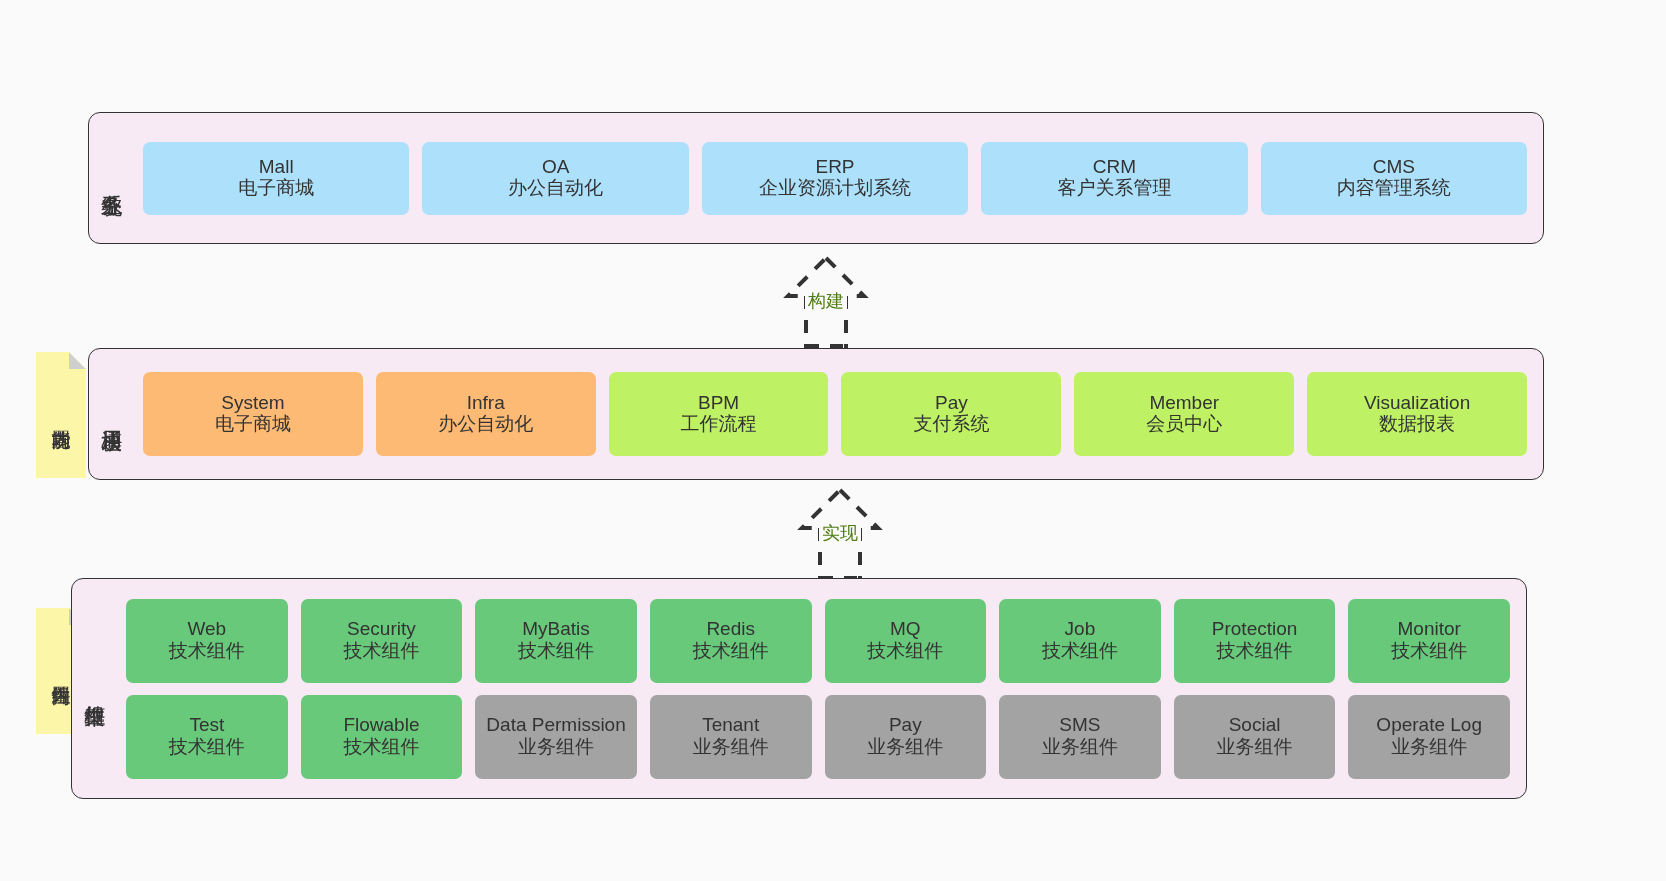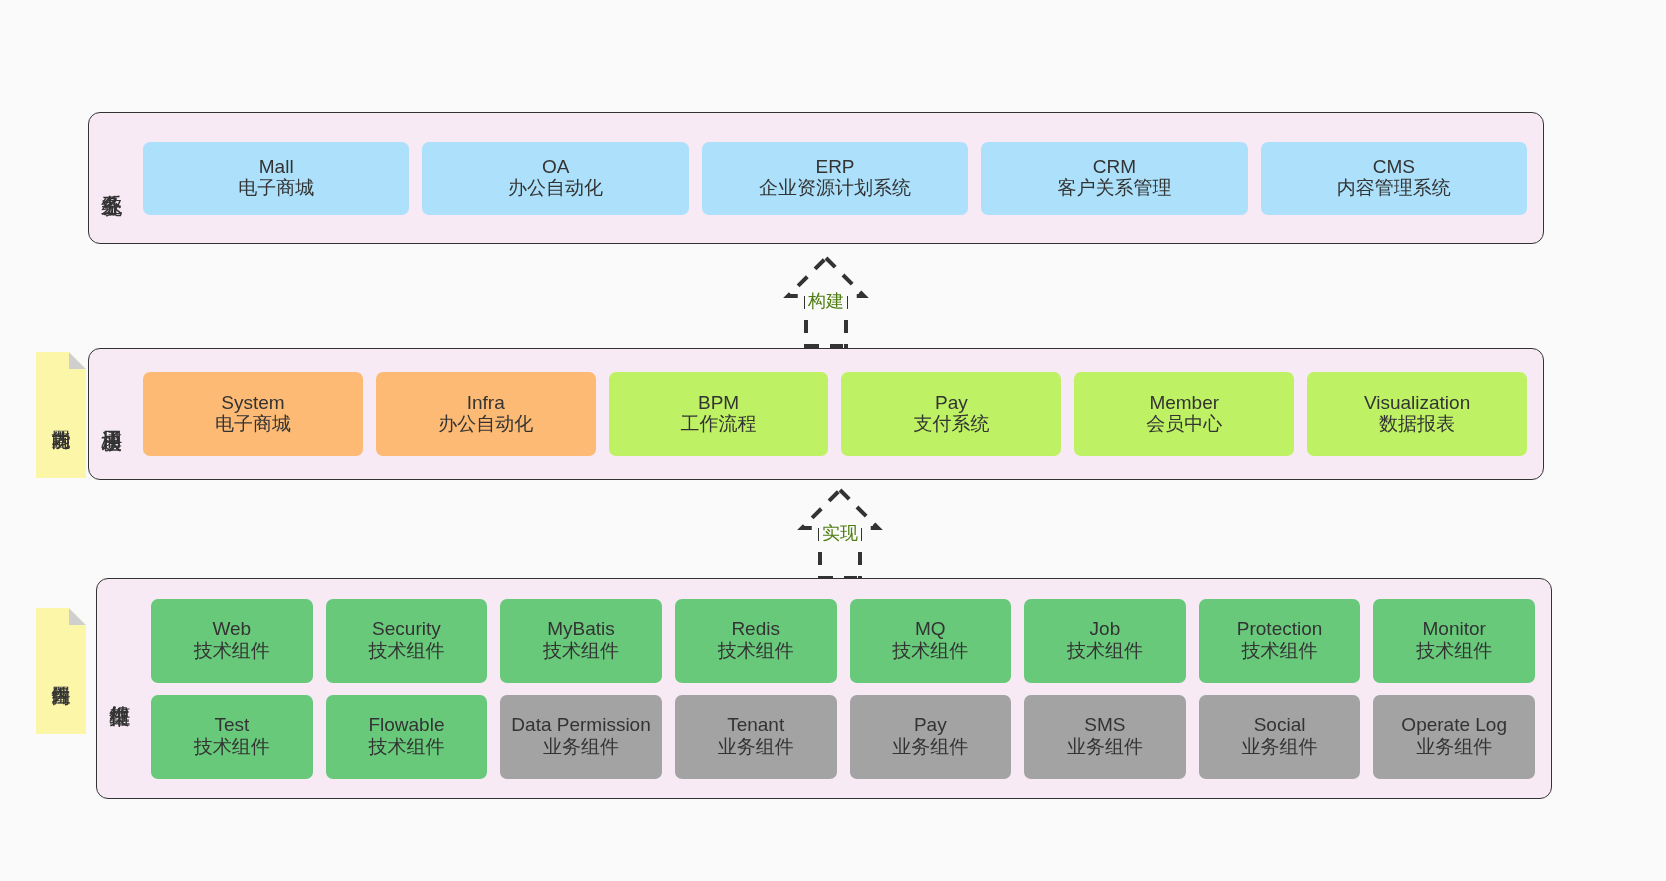--- a/index.html
+++ b/index.html
@@ -92,21 +92,21 @@
   .card.green       { background: #68c97b; }
   .card.green-light { background: #a3a3a3; }
 
   
   #layer-business  { left: 88px;  top: 112px; width: 1456px; height: 132px; }
   #layer-business .row  { height: 73px; }
 
   #layer-common    { left: 88px;  top: 348px; width: 1456px; height: 132px; }
   #layer-common .row    { height: 84px; }
 
-  #layer-framework { left: 96px;  top: 578px; width: 1456px; height: 221px; }
+  #layer-framework { left: 71px;  top: 578px; width: 1456px; height: 221px; }
   #layer-framework .row { height: 84px; }
   #layer-framework .layer-body { gap: 12px; }
 
   
   .note {
     position: absolute;
     width: 50px;
     box-sizing: border-box;
     background: #fcf7a8;
     display: flex;

